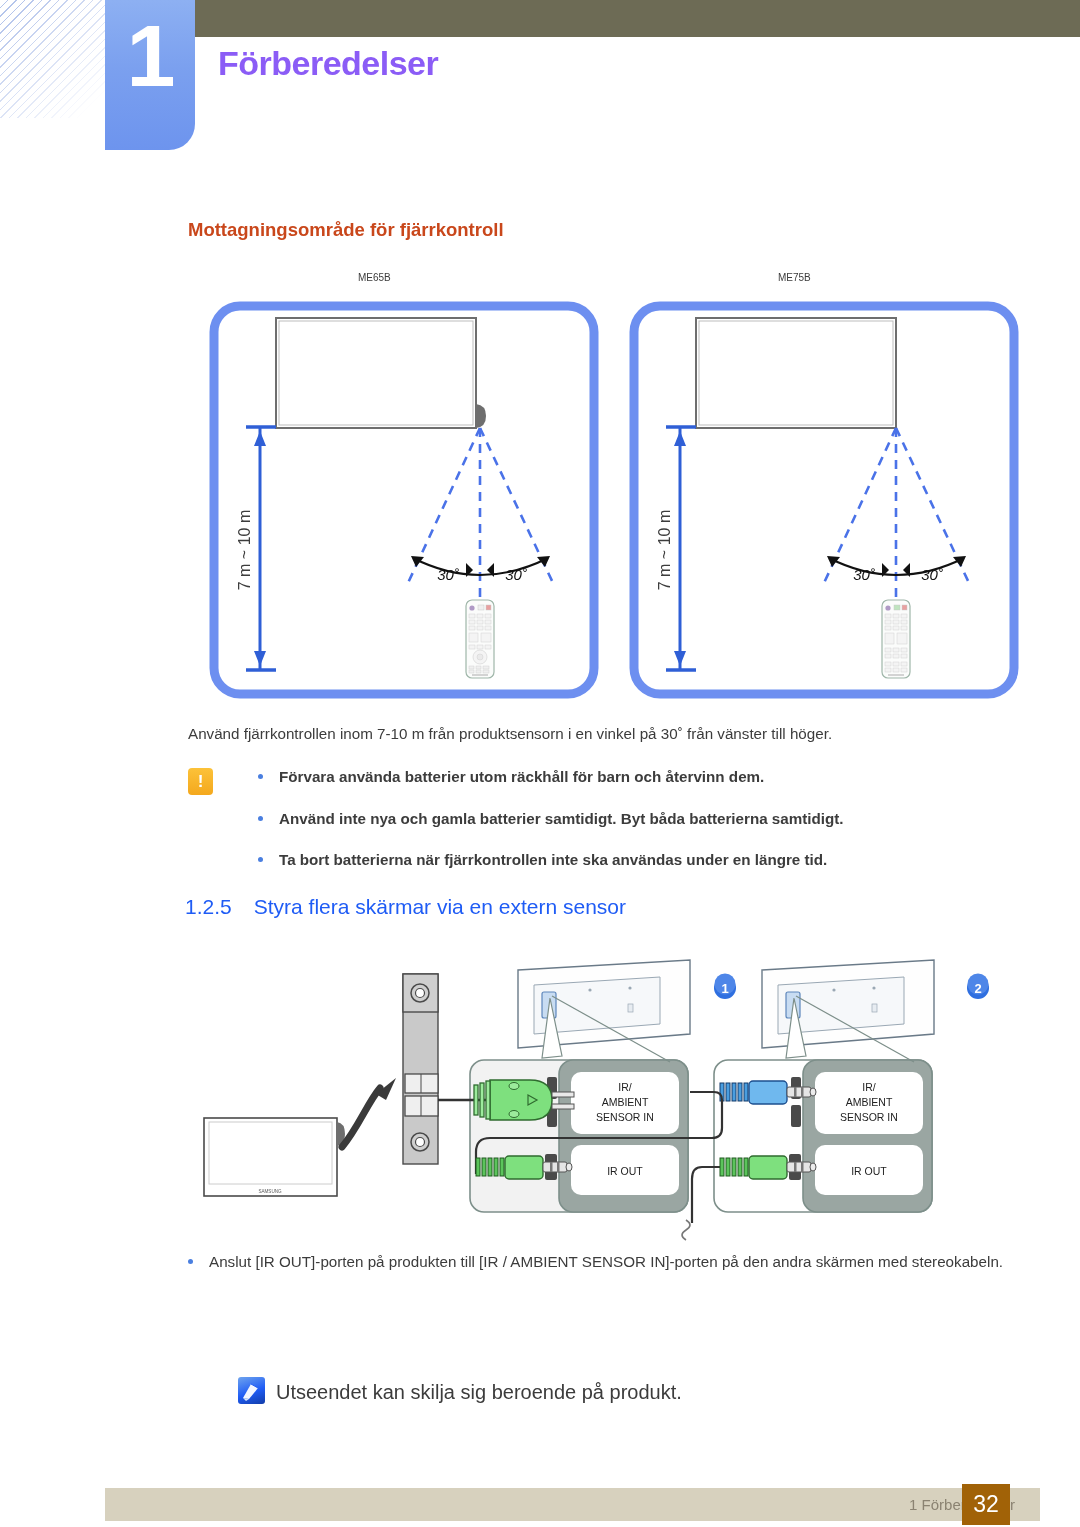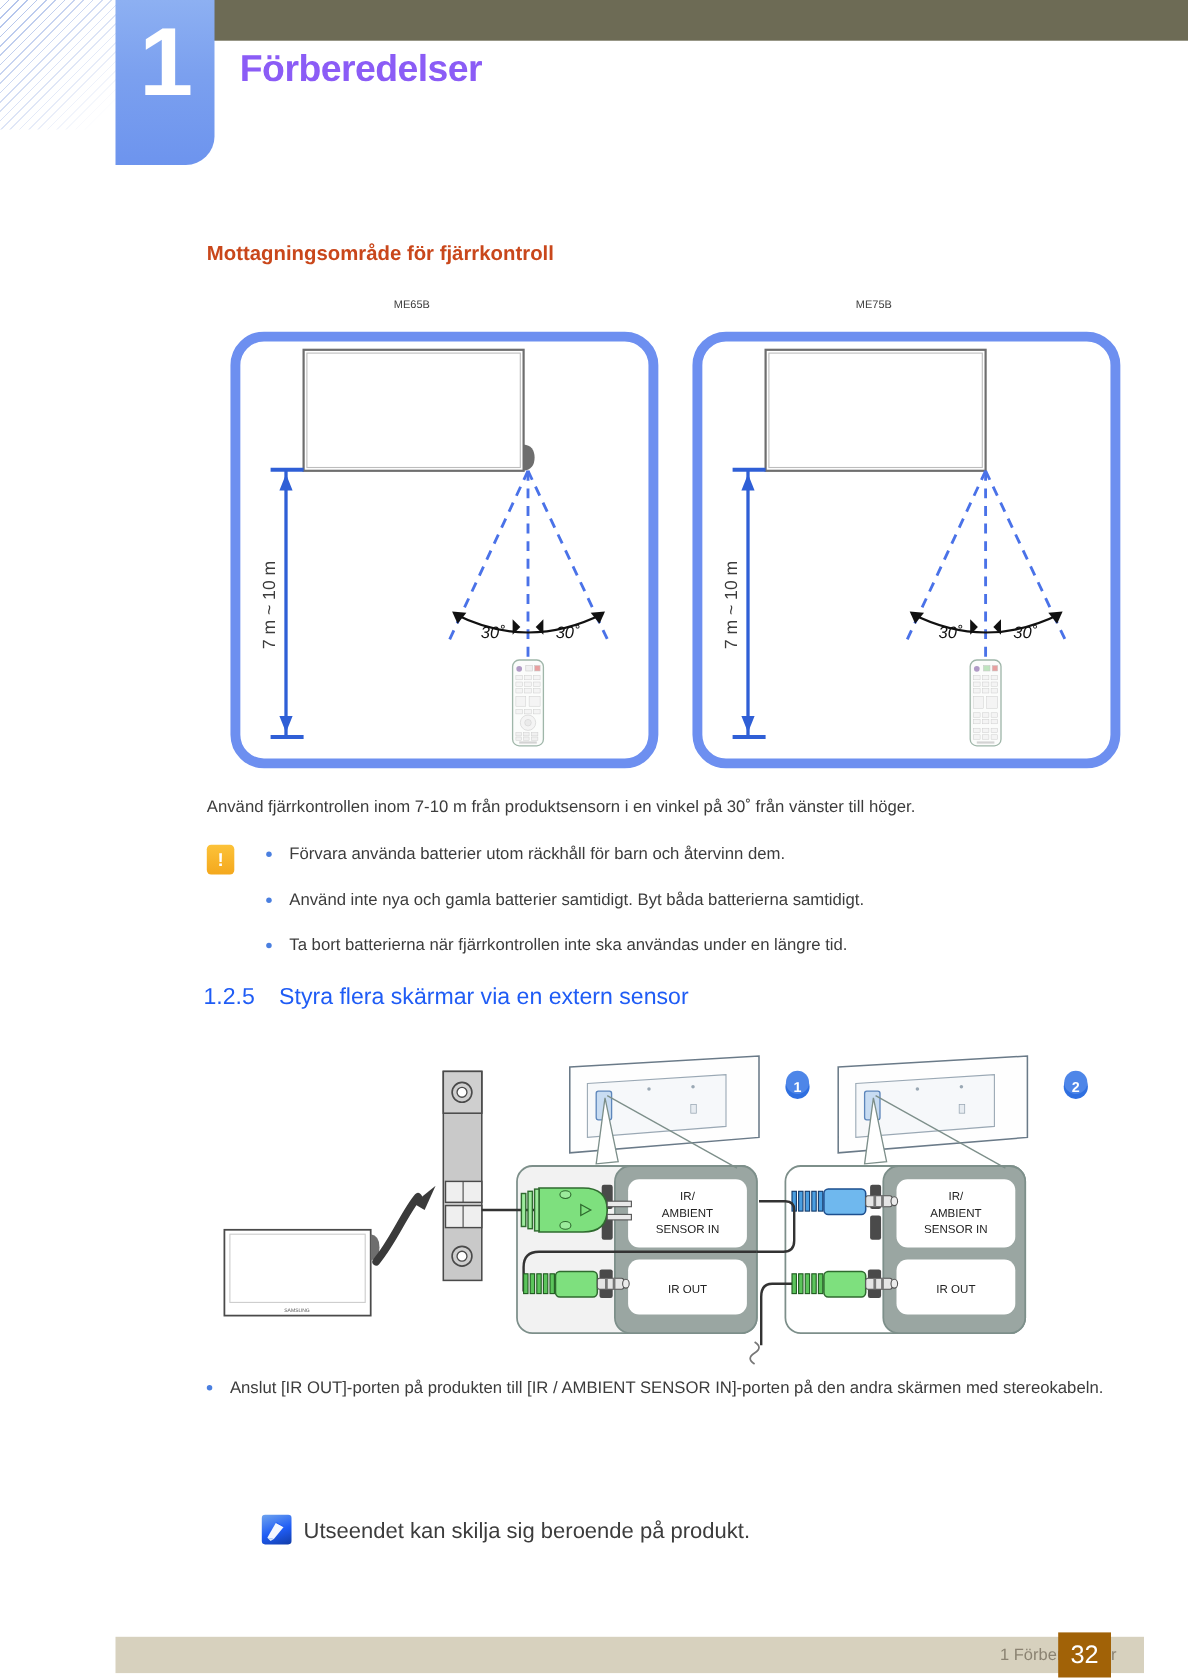--- a/index.html
+++ b/index.html
@@ -52,21 +52,21 @@
     position:absolute;font-size:15.2px;color:#3c3c3c;line-height:1.55;
   }
   .p-intro{left:188px;top:722px;width:820px;}
   
   .bul-row{display:flex;align-items:flex-start;margin-bottom:18px;}
   .bul-dot{
     flex:0 0 auto;width:5px;height:5px;border-radius:50%;
     background:#4a7fe0;margin-top:9px;margin-right:16px;
   }
   .bul-txt{font-size:15.2px;color:#3c3c3c;line-height:1.55;}
-  .caution-block{position:absolute;left:242px;top:765px;width:760px;}
+  .caution-block{position:absolute;left:258px;top:765px;width:760px;font-weight:bold;}
   .caution-icon{
     position:absolute;left:188px;top:768px;width:25px;height:27px;
     background:linear-gradient(180deg,#fcc239 0%,#f4a81d 100%);
     border-radius:4px;display:flex;align-items:center;justify-content:center;
   }
   .caution-icon span{color:#fff;font-weight:bold;font-size:17px;line-height:1;}
   .notes-block{position:absolute;left:188px;top:1250px;width:830px;}
   .note-icon{
     position:absolute;left:238px;top:1377px;width:27px;height:27px;
     background:linear-gradient(160deg,#6fa4ee 0%,#1f5cf5 55%,#123da8 100%);

